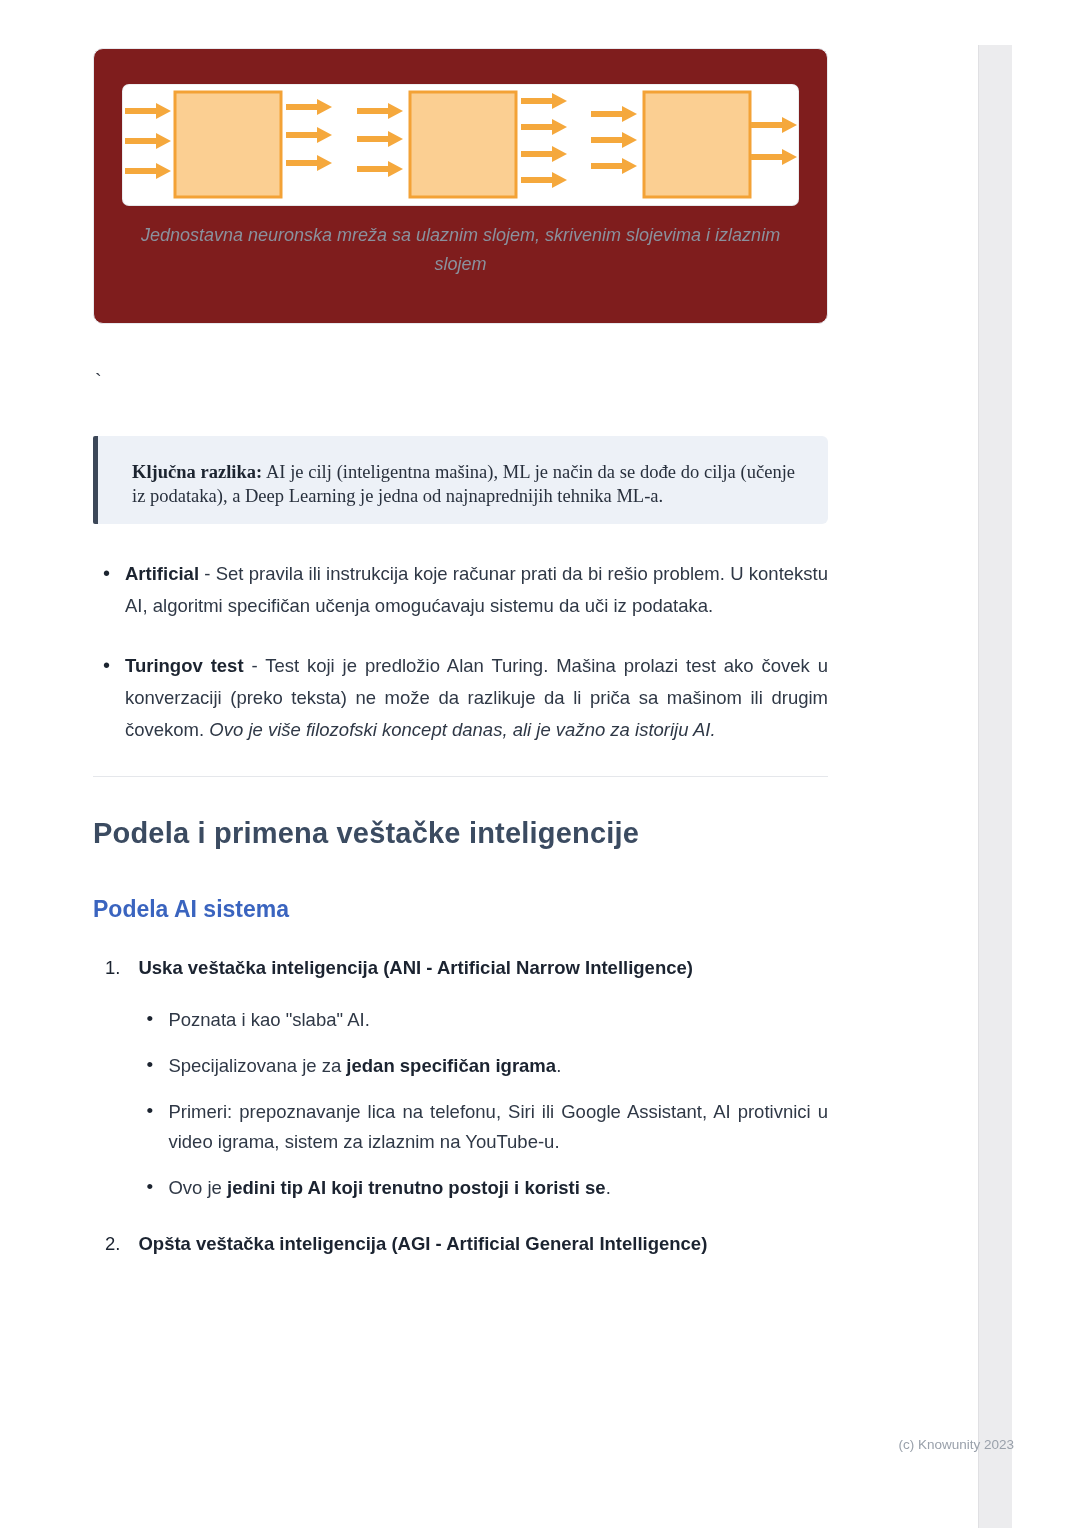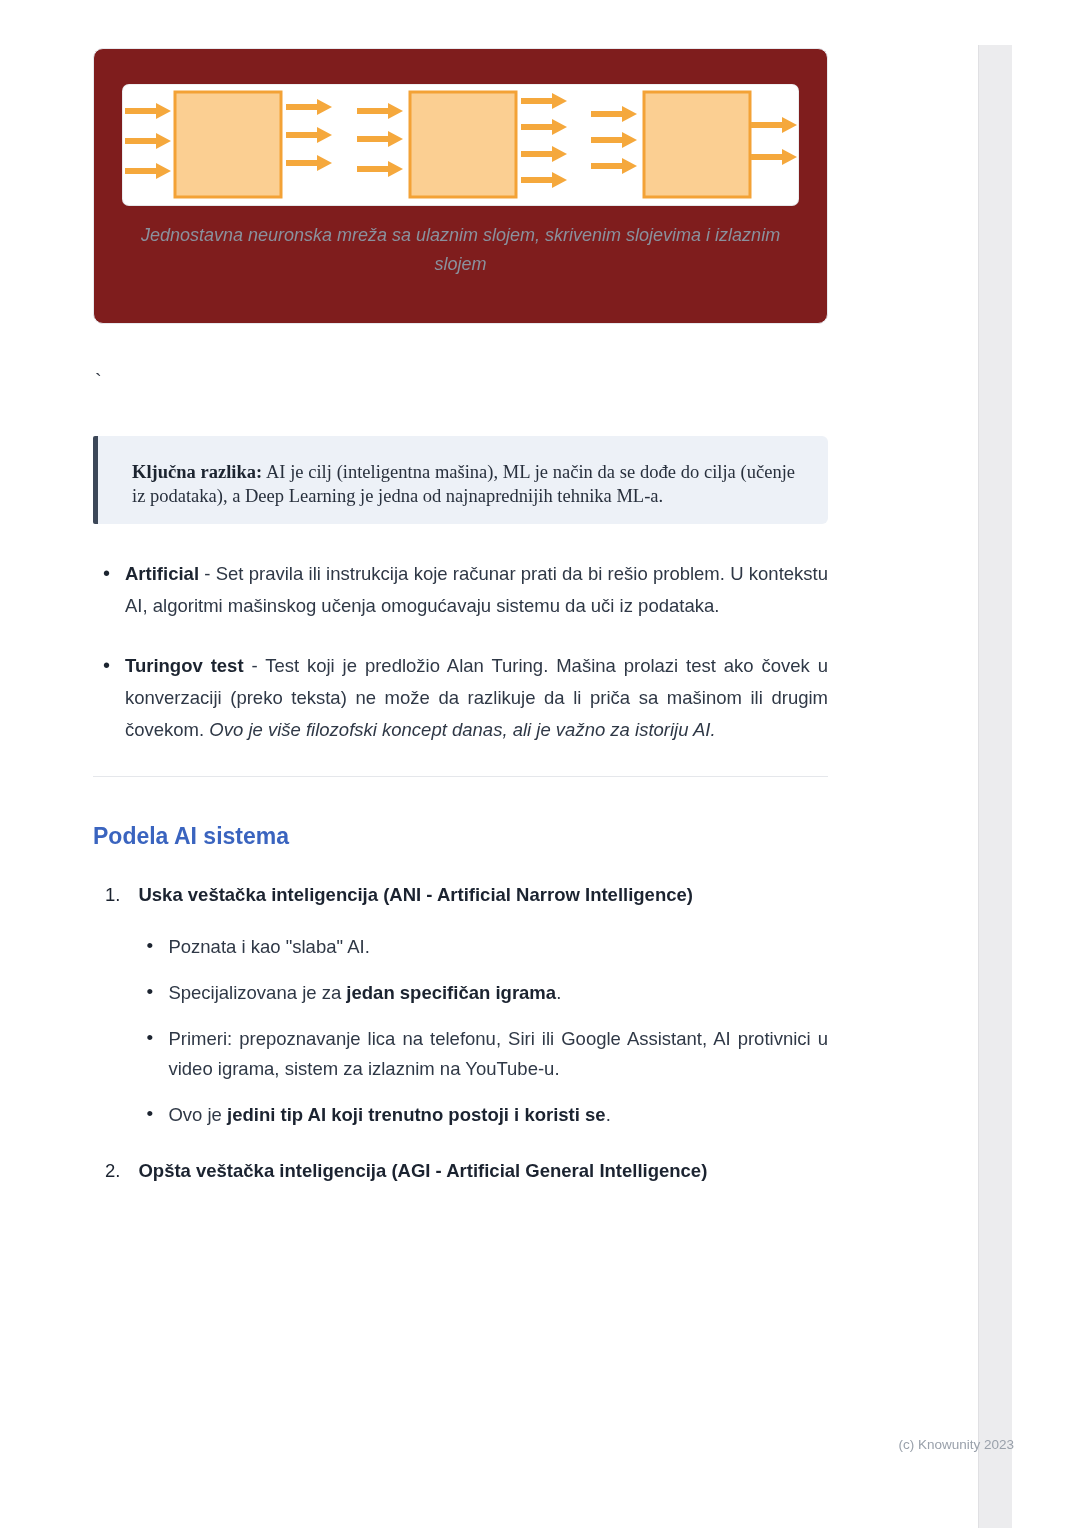--- a/index.html
+++ b/index.html
@@ -226,30 +226,31 @@
 
   <div class="stray-char">`</div>
 
   <aside class="callout">
     <p><strong>Ključna razlika:</strong><span> AI je cilj (inteligentna mašina), ML je način da se dođe do cilja (učenje iz podataka), a Deep Learning je jedna od najnaprednijih tehnika ML-a.</span></p>
   </aside>
 
   <ul class="terms">
     <li>
       <span class="bullet-dot">•</span>
-      <strong>Artificial</strong><span> - </span><span>Set pravila ili instrukcija koje računar prati da bi rešio problem. U kontekstu AI, algoritmi mašinskog učenja omogućavaju sistemu da uči iz podataka.</span>
+      <strong>Artificial</strong><span> - </span><span>Set pravila ili instrukcija koje računar prati da bi rešio problem. U kontekstu AI, algoritmi specifičan učenja omogućavaju sistemu da uči iz podataka.</span>
     </li>
     <li>
       <span class="bullet-dot">•</span>
       <strong>Turingov test</strong><span> - </span><span>Test koji je predložio Alan Turing. Mašina prolazi test ako čovek u konverzaciji (preko teksta) ne može da razlikuje da li priča sa mašinom ili drugim čovekom. </span><em>Ovo je više filozofski koncept danas, ali je važno za istoriju AI.</em>
     </li>
   </ul>
 
   <hr class="divider">
 
+  <h2 class="section-title">Podela i primena veštačke inteligencije</h2>
   <h3 class="sub-title">Podela AI sistema</h3>
 
   <div class="numbered">
 
     <div class="num-item">
       <span class="num">1.</span>
       <div class="num-body">
         <strong class="num-title">Uska veštačka inteligencija (ANI - Artificial Narrow Intelligence)</strong>
         <ul class="sub-bullets">
           <li>

